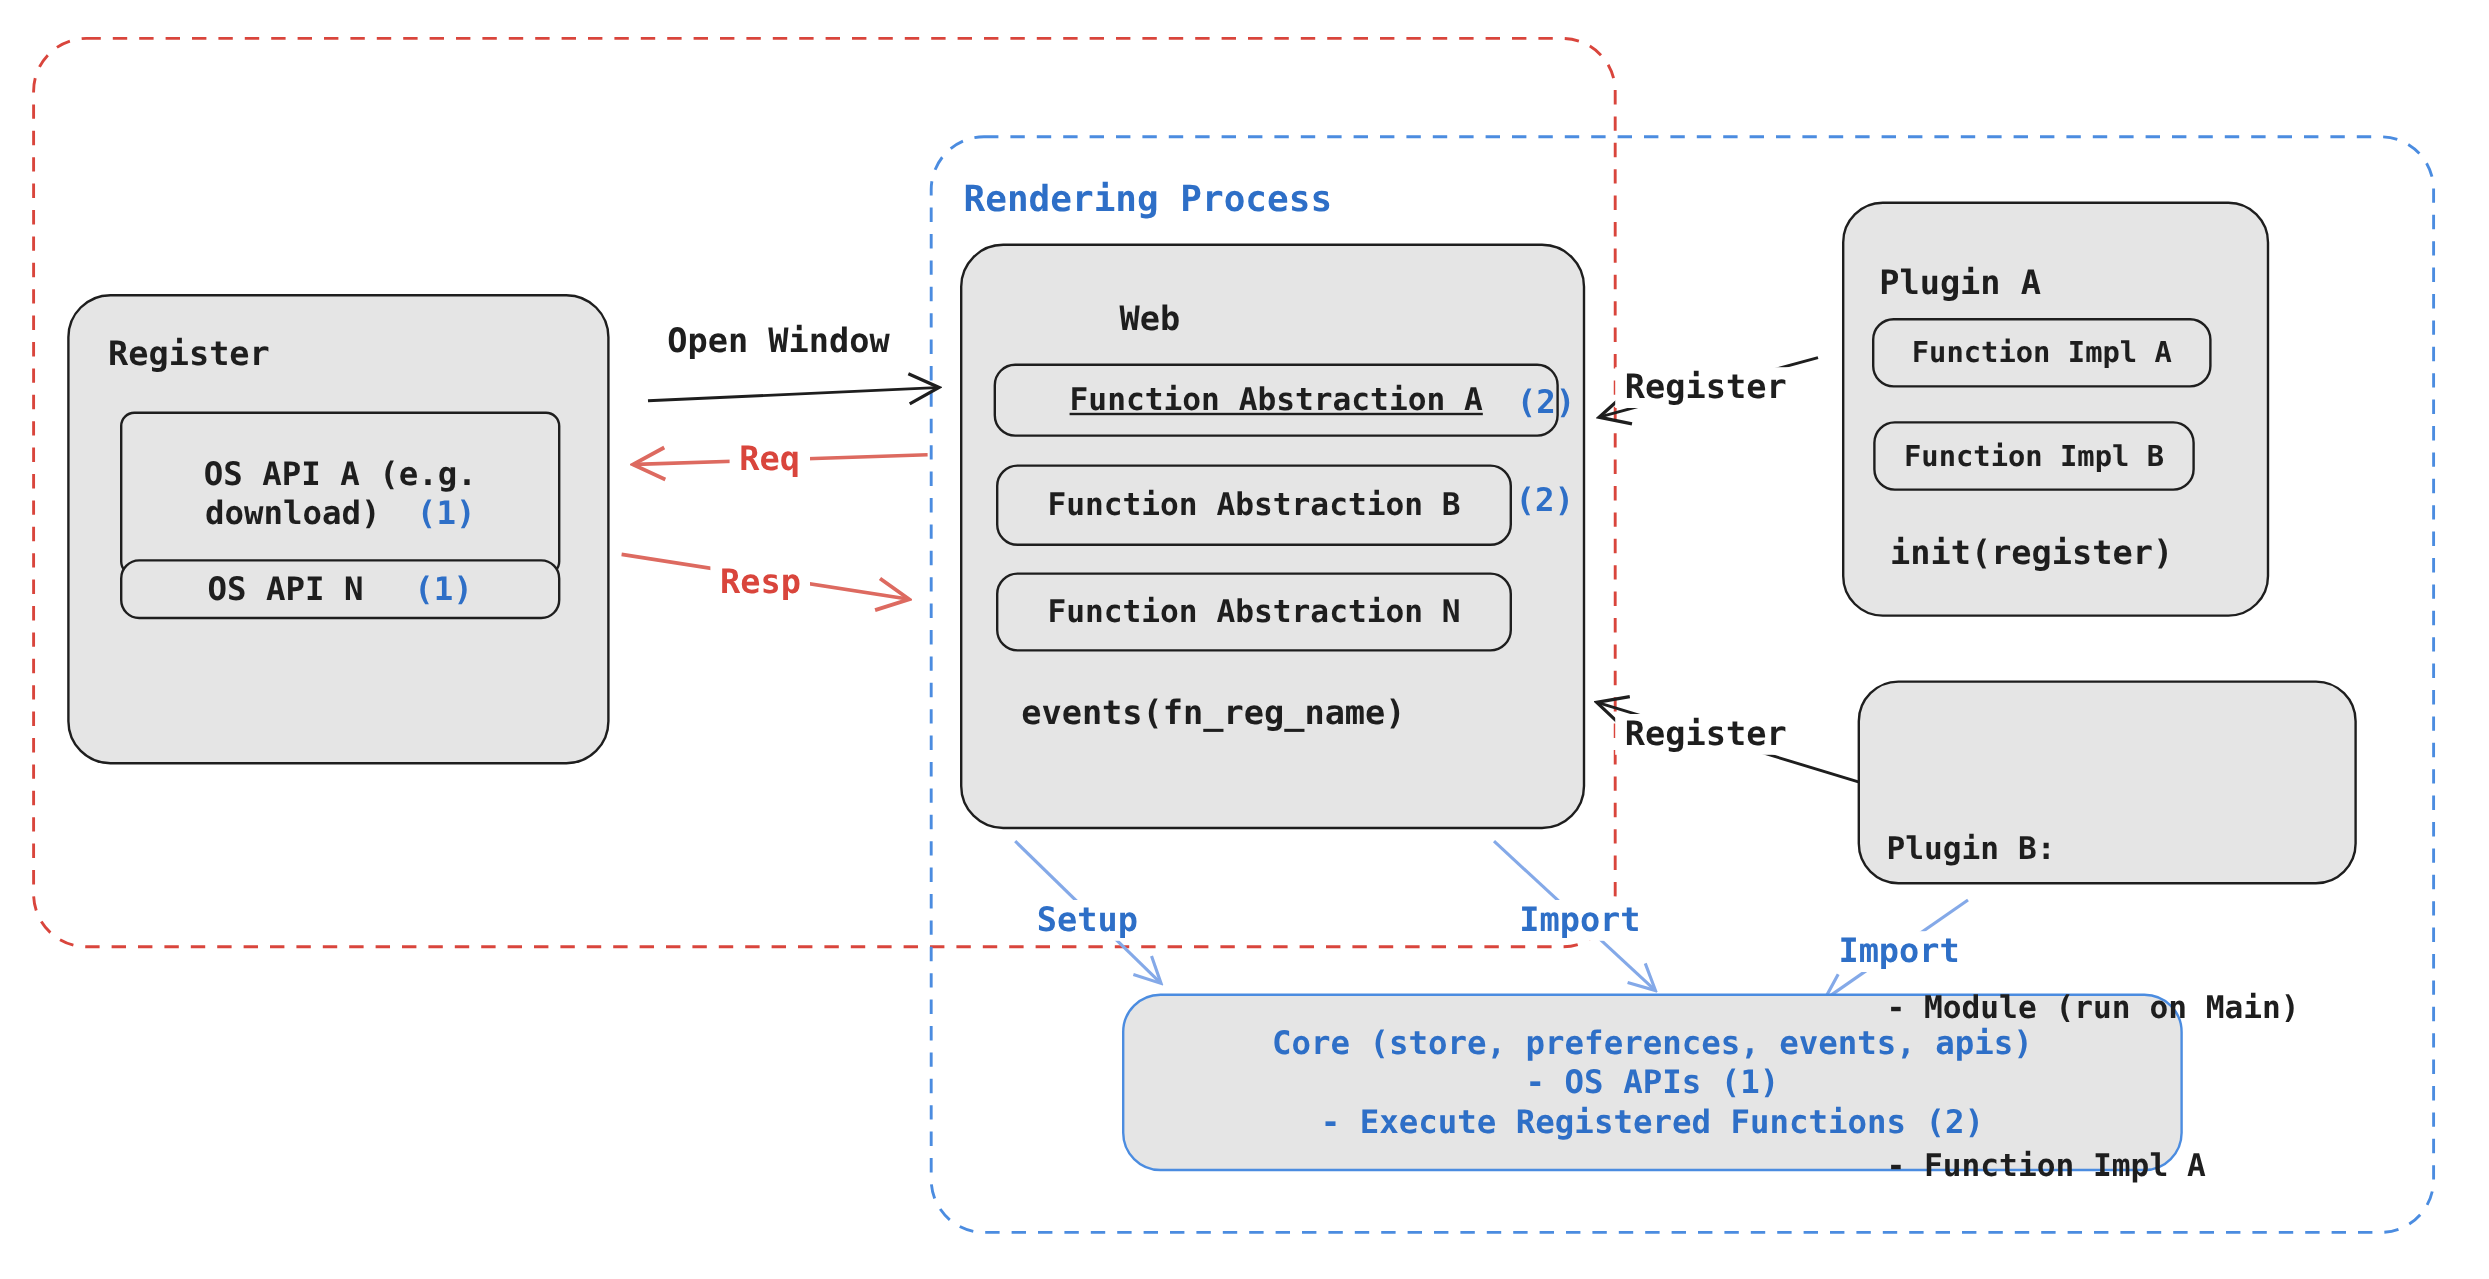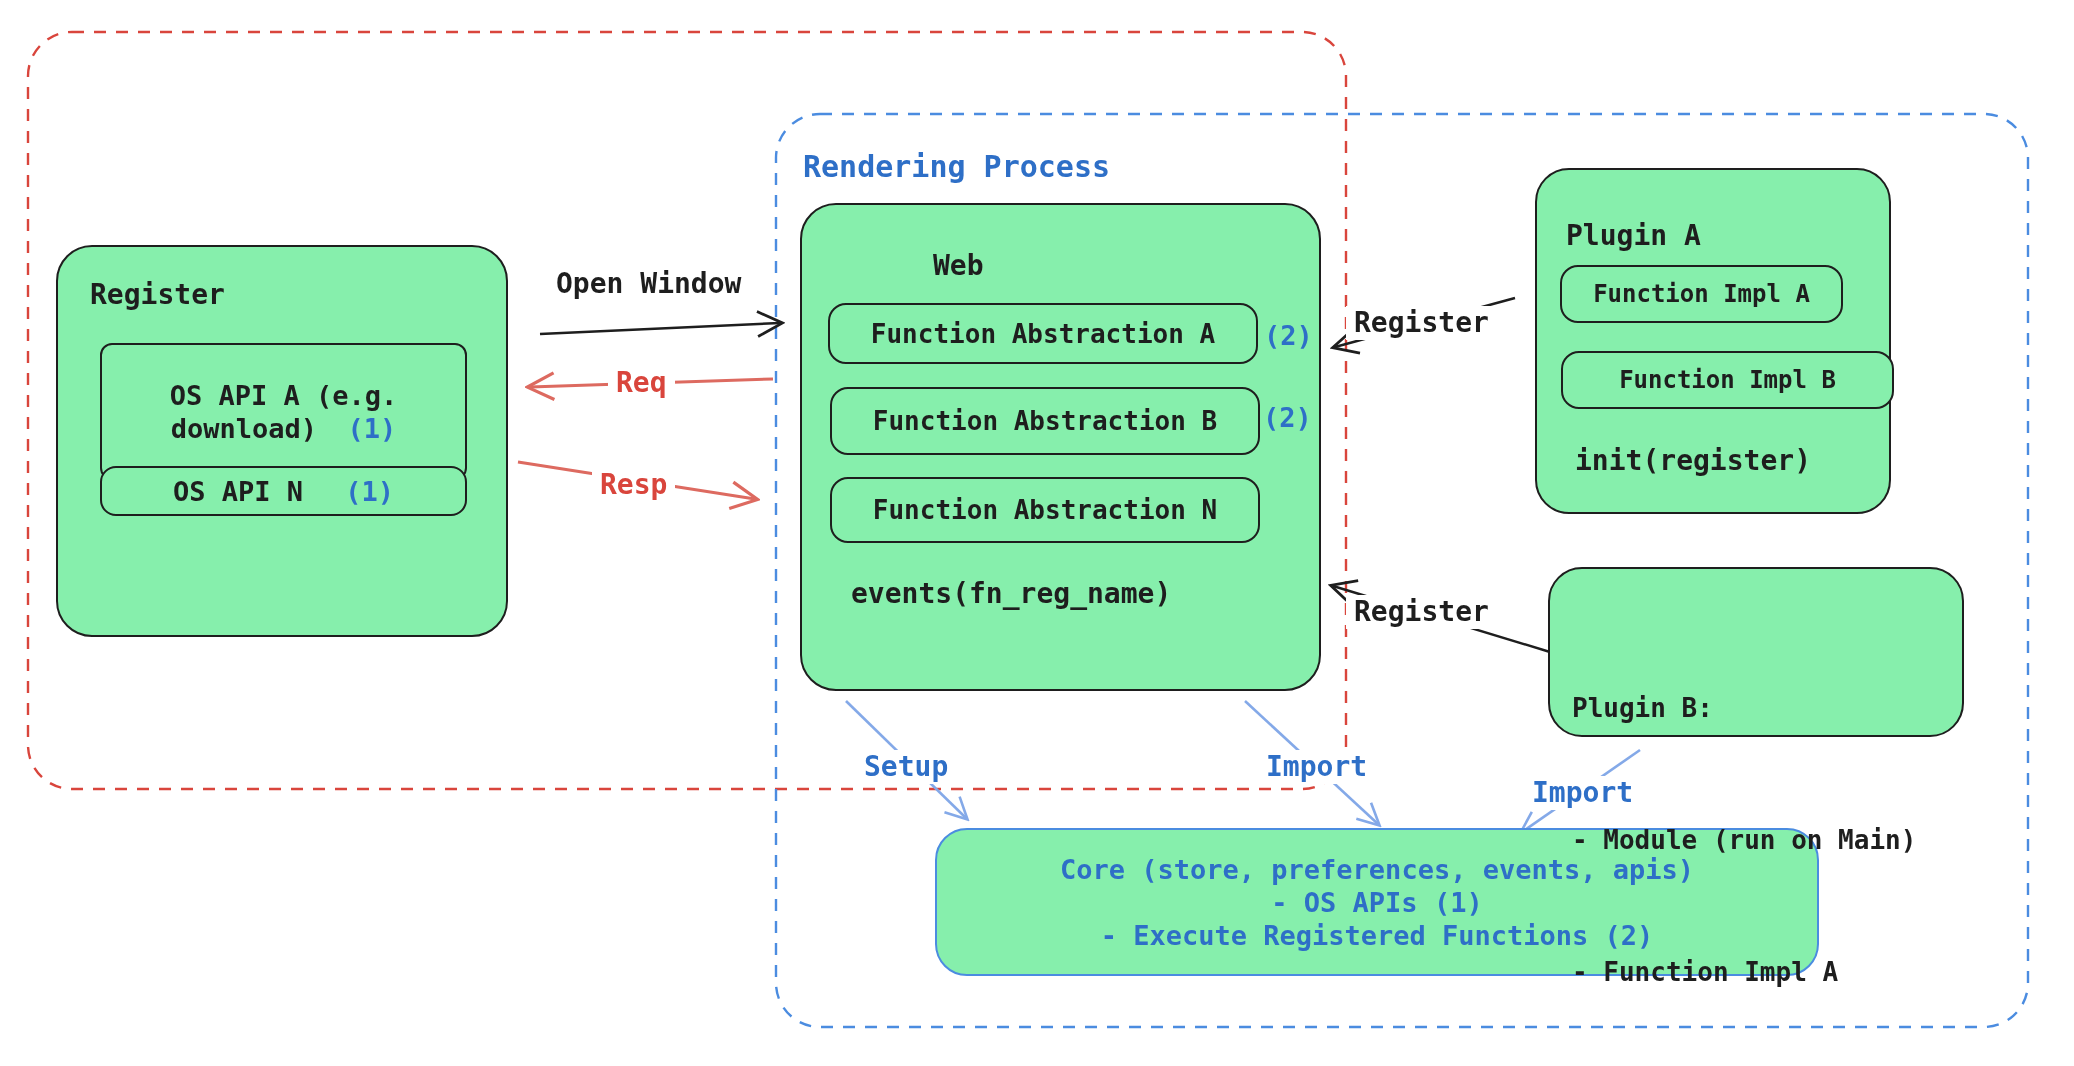--- a/index.html
+++ b/index.html
@@ -31,21 +31,21 @@
   .arrow-black  { fill: none; stroke: var(--ink);        stroke-width: 2.4; }
   .arrow-red    { fill: none; stroke: var(--red-arrow);  stroke-width: 3; }
   .arrow-blue   { fill: none; stroke: var(--blue-arrow); stroke-width: 2.6; }
   .mk-black { stroke: var(--ink);        fill: none; }
   .mk-red   { stroke: var(--red-arrow);  fill: none; }
   .mk-blue  { stroke: var(--blue-arrow); fill: none; }
 
   .box {
     position: absolute;
     box-sizing: border-box;
-    background: #86efac;
+    background: #e5e5e5;
     border: 2.4px solid var(--ink);
     z-index: 1;
   }
   .box.center {
     display: flex;
     align-items: center;
     justify-content: center;
     text-align: center;
   }
   .box.blue-box { border-color: var(--blue-border); }
@@ -123,21 +123,21 @@
     </div>
   </div>
 
   <div class="label fs28" style="left:556px; top:267px;">Open Window</div>
   <div class="label online red-text fs28" style="left:608px; top:366px;">Req</div>
   <div class="label online red-text fs28" style="left:592px; top:468px;">Resp</div>
 
   <div class="box" style="left:800px; top:203px; width:521px; height:488px; border-radius:36px;"></div>
   <div class="label fs28" style="left:933px; top:249px;">Web</div>
 
-  <div class="box center" style="left:828px; top:303px; width:430px; height:61px; border-radius:18px;">
+  <div class="box center" style="left:828px; top:303px; width:471px; height:61px; border-radius:18px;text-decoration:underline;">
     <div class="fs26" style="font-weight:bold;">Function Abstraction A</div>
   </div>
   <div class="label badge fs27" style="left:1264px; top:320px;">(2)</div>
 
   <div class="box center" style="left:830px; top:387px; width:430px; height:68px; border-radius:18px;text-align:center;">
     <div class="fs26" style="font-weight:bold;">Function Abstraction B</div>
   </div>
   <div class="label badge fs27" style="left:1263px; top:402px;">(2)</div>
 
   <div class="box center" style="left:830px; top:477px; width:430px; height:66px; border-radius:18px;">
@@ -147,21 +147,21 @@
   <div class="label fs28" style="left:851px; top:577px;">events(fn_reg_name)</div>
 
   <div class="label online fs28" style="left:1346px; top:306px;">Register</div>
   <div class="label online fs28" style="left:1346px; top:595px;">Register</div>
 
   <div class="box" style="left:1535px; top:168px; width:356px; height:346px; border-radius:34px;"></div>
   <div class="label fs28" style="left:1566px; top:219px;">Plugin A</div>
   <div class="box center" style="left:1560px; top:265px; width:283px; height:58px; border-radius:18px;">
     <div class="fs24" style="font-weight:bold;">Function Impl A</div>
   </div>
-  <div class="box center" style="left:1561px; top:351px; width:333px; height:58px; border-radius:18px;">
+  <div class="box center" style="left:1561px; top:351px; width:268px; height:58px; border-radius:18px;">
     <div class="fs24" style="font-weight:bold;">Function Impl B</div>
   </div>
   <div class="label fs28" style="left:1575px; top:444px;">init(register)</div>
 
   <div class="box" style="left:1548px; top:567px; width:416px; height:170px; border-radius:34px;"></div>
   <div class="label fs26" style="left:1572px; top:598px; line-height:44px; font-weight:bold;">
     <div>Plugin B:</div>
     <div>- Module (run on Main)</div>
     <div>- Function Impl A</div>
   </div>

